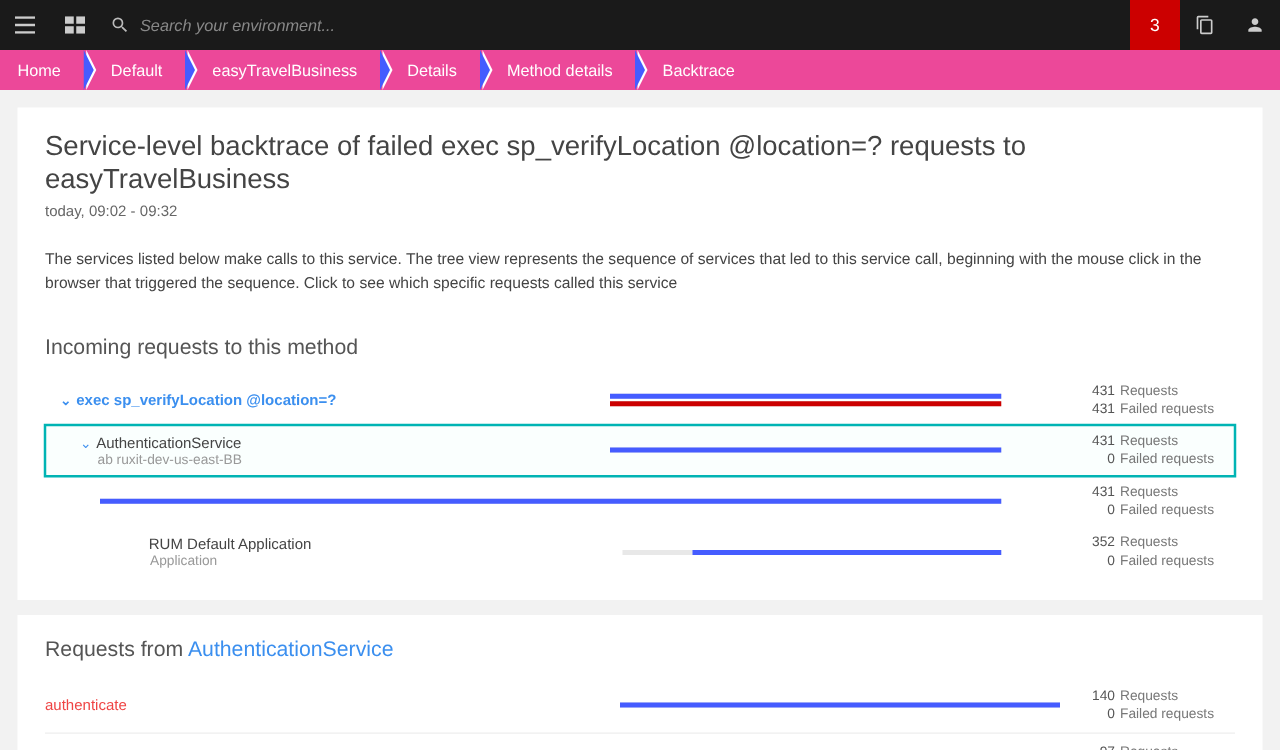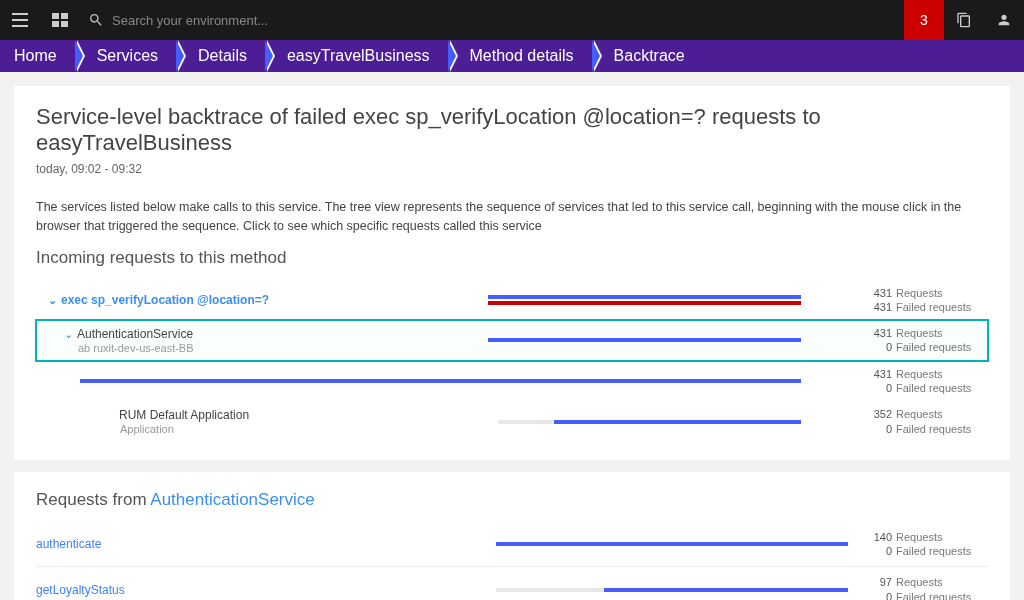--- a/index.html
+++ b/index.html
@@ -3,39 +3,39 @@
 <meta charset="utf-8">
 <style>
 * { margin: 0; padding: 0; box-sizing: border-box; font-family: -apple-system, BlinkMacSystemFont, "Segoe UI", Arial, sans-serif; }
 body { background: #f2f2f2; width: 1024px; height: 600px; overflow: hidden; }
 
 
 .topbar { height: 40px; background: #1a1a1a; display: flex; align-items: center; color: #fff; }
 .topbar .hamburger, .topbar .tile-icon { width: 40px; height: 40px; display: flex; align-items: center; justify-content: center; color: #ccc; }
 .topbar .search-wrap { flex: 1; display: flex; align-items: center; padding-left: 8px; }
 .topbar .search-wrap svg { width: 16px; height: 16px; fill: #bbb; }
-.topbar .search-input { background: transparent; border: none; color: #ddd; font-size: 13px; padding: 8px; width: 300px; outline: none; }
+.topbar .search-input { background: transparent; border: none; color: #ddd; font-size: 13px; padding: 8px; width: 300px; outline: none; font-style: italic; }
 .topbar .search-input::placeholder { color: #888; }
 .topbar .badge { background: #cc0000; width: 40px; height: 40px; display: flex; align-items: center; justify-content: center; color: #fff; font-size: 14px; }
 .topbar .icon-btn { width: 40px; height: 40px; display: flex; align-items: center; justify-content: center; color: #ccc; }
 
 
-.breadcrumb { height: 32px; background: #4c1d95; display: flex; align-items: center; font-size: 16px; }
+.breadcrumb { height: 32px; background: #ec4899; display: flex; align-items: center; font-size: 13px; }
 .crumb { position: relative; color: #fff; padding: 0 18px 0 22px; height: 32px; display: flex; align-items: center; cursor: pointer; }
 .crumb::after { content: ""; position: absolute; right: -8px; top: 0; border-top: 16px solid transparent; border-bottom: 16px solid transparent; border-left: 8px solid #455cff; z-index: 2; }
 .crumb::before { content: ""; position: absolute; right: -10px; top: 0; border-top: 16px solid transparent; border-bottom: 16px solid transparent; border-left: 8px solid #fff; z-index: 1; }
 .crumb:first-child { padding-left: 14px; }
 .crumb:last-child::after, .crumb:last-child::before { display: none; }
 
 
 .page { padding: 14px; }
 .panel { background: #fff; padding: 18px 22px; margin-bottom: 12px; }
 .panel h1 { font-size: 22px; font-weight: 300; color: #444; margin-bottom: 6px; }
 .panel .subtitle { font-size: 12px; color: #666; margin-bottom: 22px; }
-.panel .desc { font-size: 12.5px; color: #444; line-height: 1.5; margin-bottom: 12px; }
+.panel .desc { font-size: 12.5px; color: #444; line-height: 1.5; margin-bottom: 32px; }
 .panel h2 { font-size: 17px; font-weight: 400; color: #555; margin-bottom: 12px; }
 .panel h2 .link-part { color: #3b8fef; }
 
 
 .tree-row { display: flex; align-items: center; padding: 6px 0; font-size: 12px; }
 .tree-row.highlighted { outline: 2px solid #00b4b4; outline-offset: -1px; background: #fafffe; }
 .tree-indent-0 { padding-left: 12px; }
 .tree-indent-1 { padding-left: 28px; }
 .tree-indent-2 { padding-left: 44px; }
 .tree-indent-3 { padding-left: 70px; }
@@ -48,21 +48,21 @@
 .tree-row .bar-col { flex: 1; display: flex; flex-direction: column; gap: 2px; padding-right: 20px; }
 .tree-row .bar-track { height: 4px; background: #e8e8e8; position: relative; }
 .tree-row .bar-fill { height: 100%; background: #455cff; position: absolute; right: 0; }
 .tree-row .bar-fill.red { background: #cc0000; }
 .tree-row .counts-col { flex: 0 0 120px; text-align: left; color: #777; font-size: 11px; line-height: 1.3; margin-left: 47px; }
 .tree-row .counts-col .num { display: inline-block; width: 24px; text-align: right; margin-right: 4px; color: #555; }
 
 
 .req-row { display: flex; align-items: center; padding: 8px 0; border-top: 1px solid #eee; font-size: 12px; }
 .req-row:first-of-type { border-top: none; }
-.req-row .rname { flex: 0 0 460px; color: #3b82f6; }
+.req-row .rname { flex: 0 0 460px; color: #ef4444; }
 .req-row .bar-col { flex: 1; display: flex; flex-direction: column; gap: 2px; padding-right: 20px; }
 .req-row .bar-track { height: 4px; background: #e8e8e8; position: relative; }
 .req-row .bar-fill { height: 100%; background: #455cff; position: absolute; right: 0; }
 .req-row .counts-col { flex: 0 0 120px; color: #777; font-size: 11px; line-height: 1.3; }
 .req-row .counts-col .num { display: inline-block; width: 24px; text-align: right; margin-right: 4px; color: #555; }
 </style>
 </head>
 <body>
 
 <div class="topbar">
@@ -95,23 +95,23 @@
   </div>
   <div class="icon-btn">
     <svg width="16" height="16" viewBox="0 0 24 24" fill="#ccc">
         <path d="M12 12c2.21 0 4-1.79 4-4s-1.79-4-4-4-4 1.79-4 4 1.79 4 4 4zm0 2c-2.67 0-8 1.34-8 4v2h16v-2c0-2.66-5.33-4-8-4z"></path>
       </svg>
   </div>
 </div>
 
 <div class="breadcrumb">
   <div class="crumb">Home</div>
-  <div class="crumb">Services</div>
+  <div class="crumb">Default</div>
+  <div class="crumb">easyTravelBusiness</div>
   <div class="crumb">Details</div>
-  <div class="crumb">easyTravelBusiness</div>
   <div class="crumb">Method details</div>
   <div class="crumb">Backtrace</div>
 </div>
 
 <div class="page">
   <div class="panel">
     <h1>Service-level backtrace of failed exec sp_verifyLocation @location=? requests to easyTravelBusiness</h1>
     <div class="subtitle">today, 09:02 - 09:32</div>
     <div class="desc">The services listed below make calls to this service. The tree view represents the sequence of services that led to this service call, beginning with the mouse click in the browser that triggered the sequence. Click to see which specific requests called this service</div>
 

